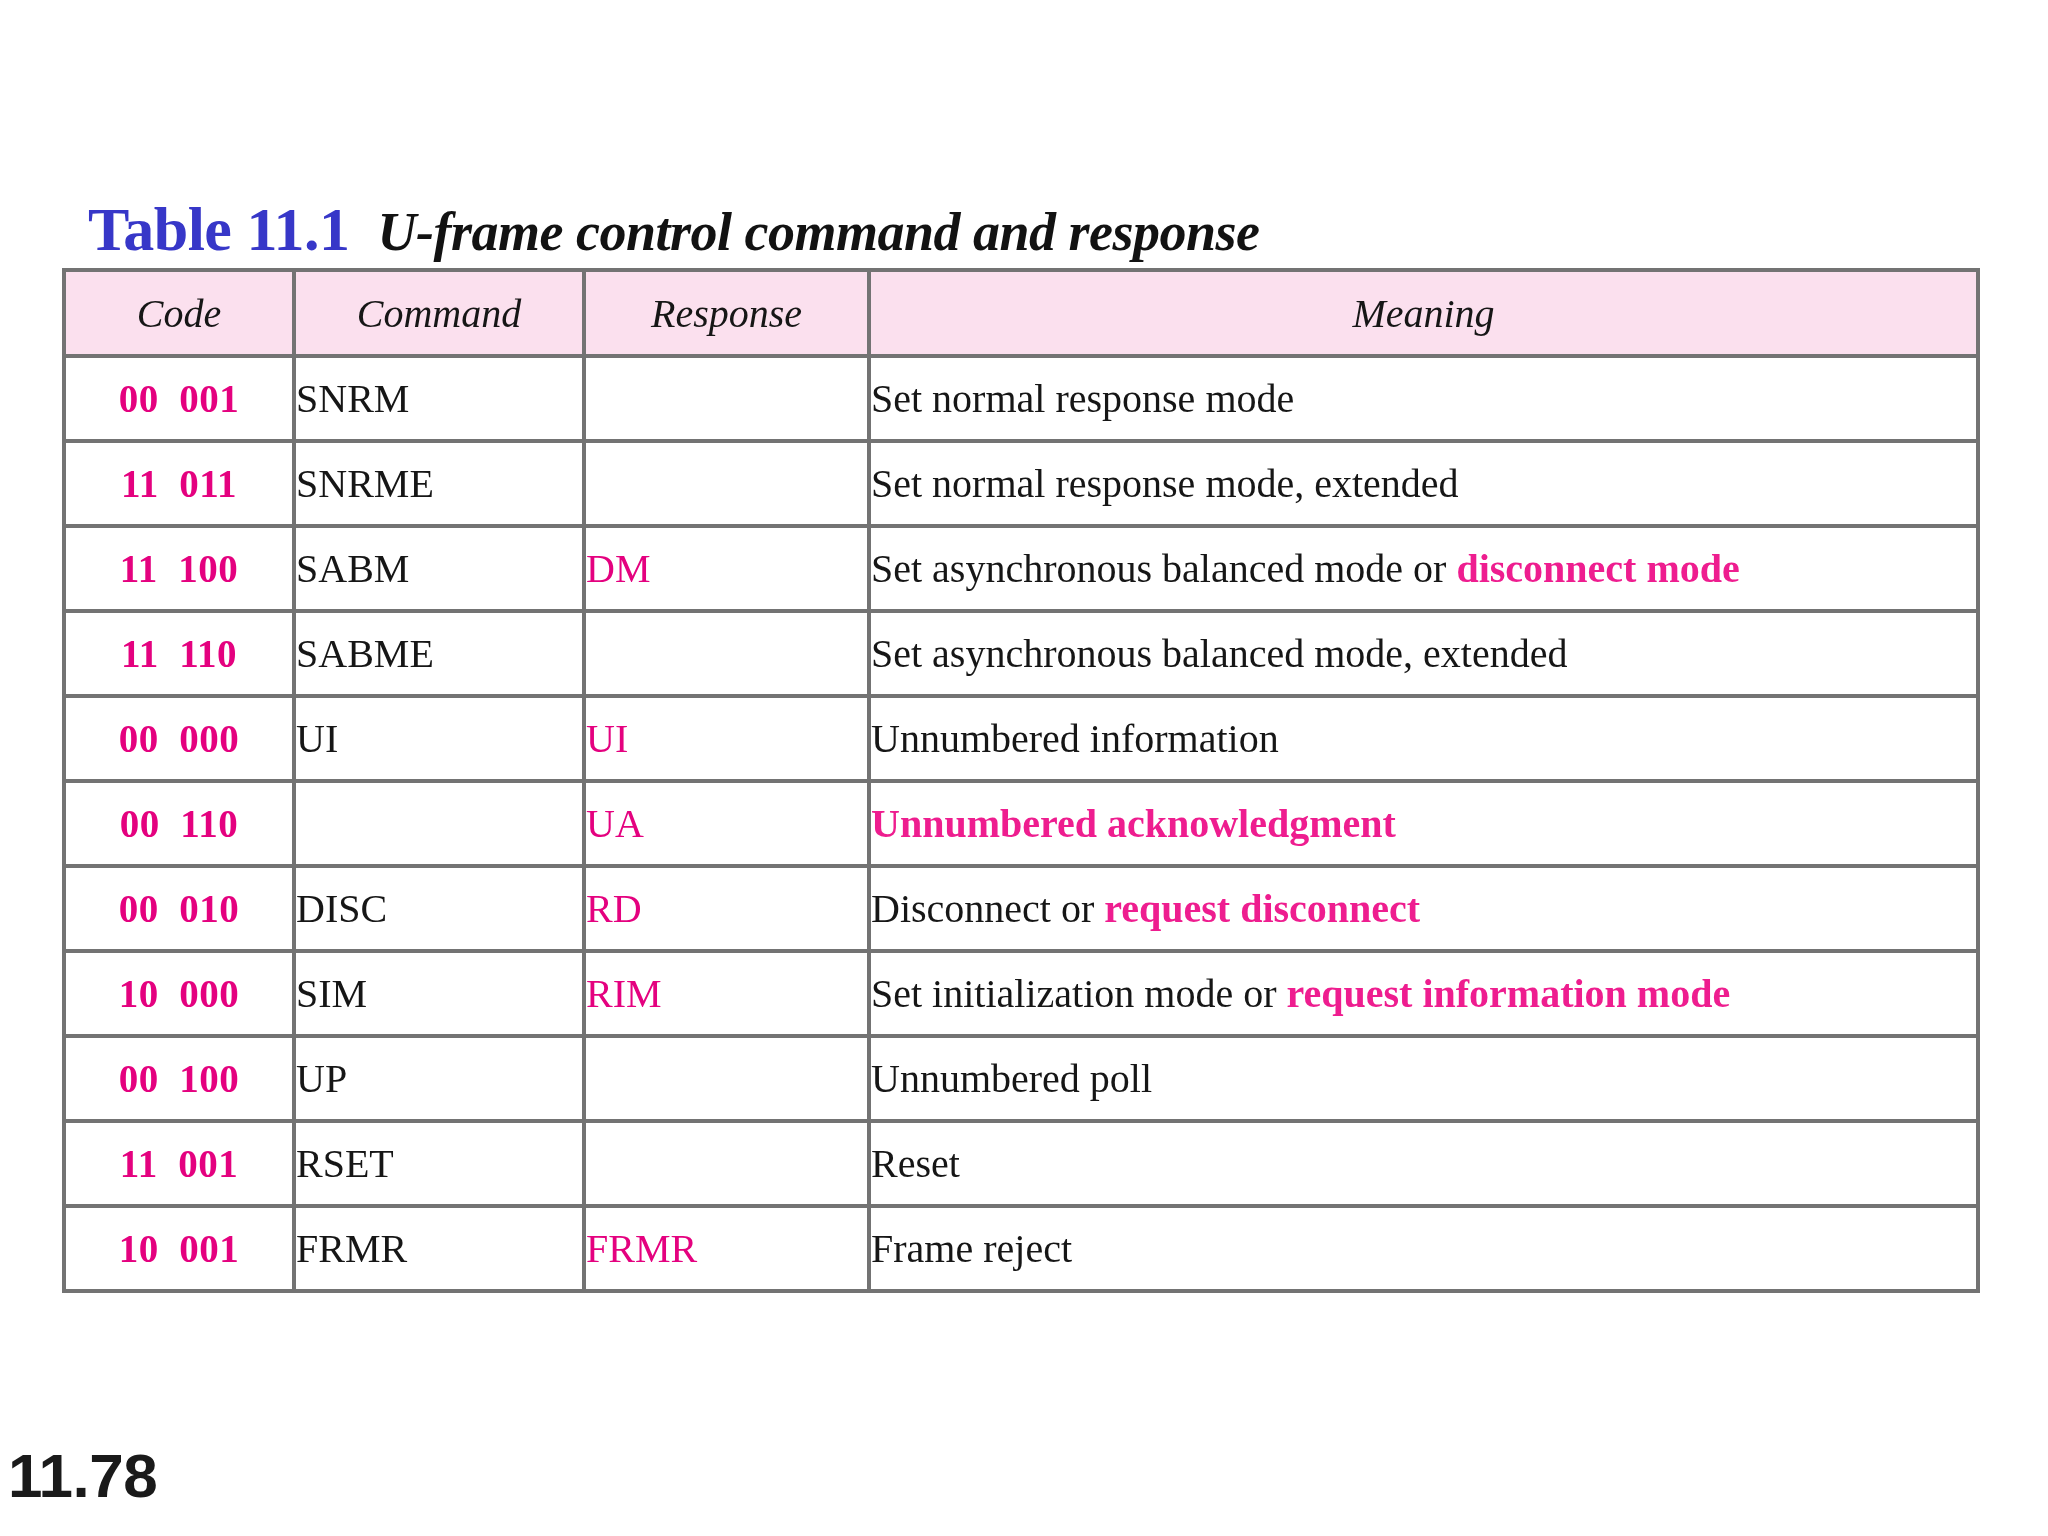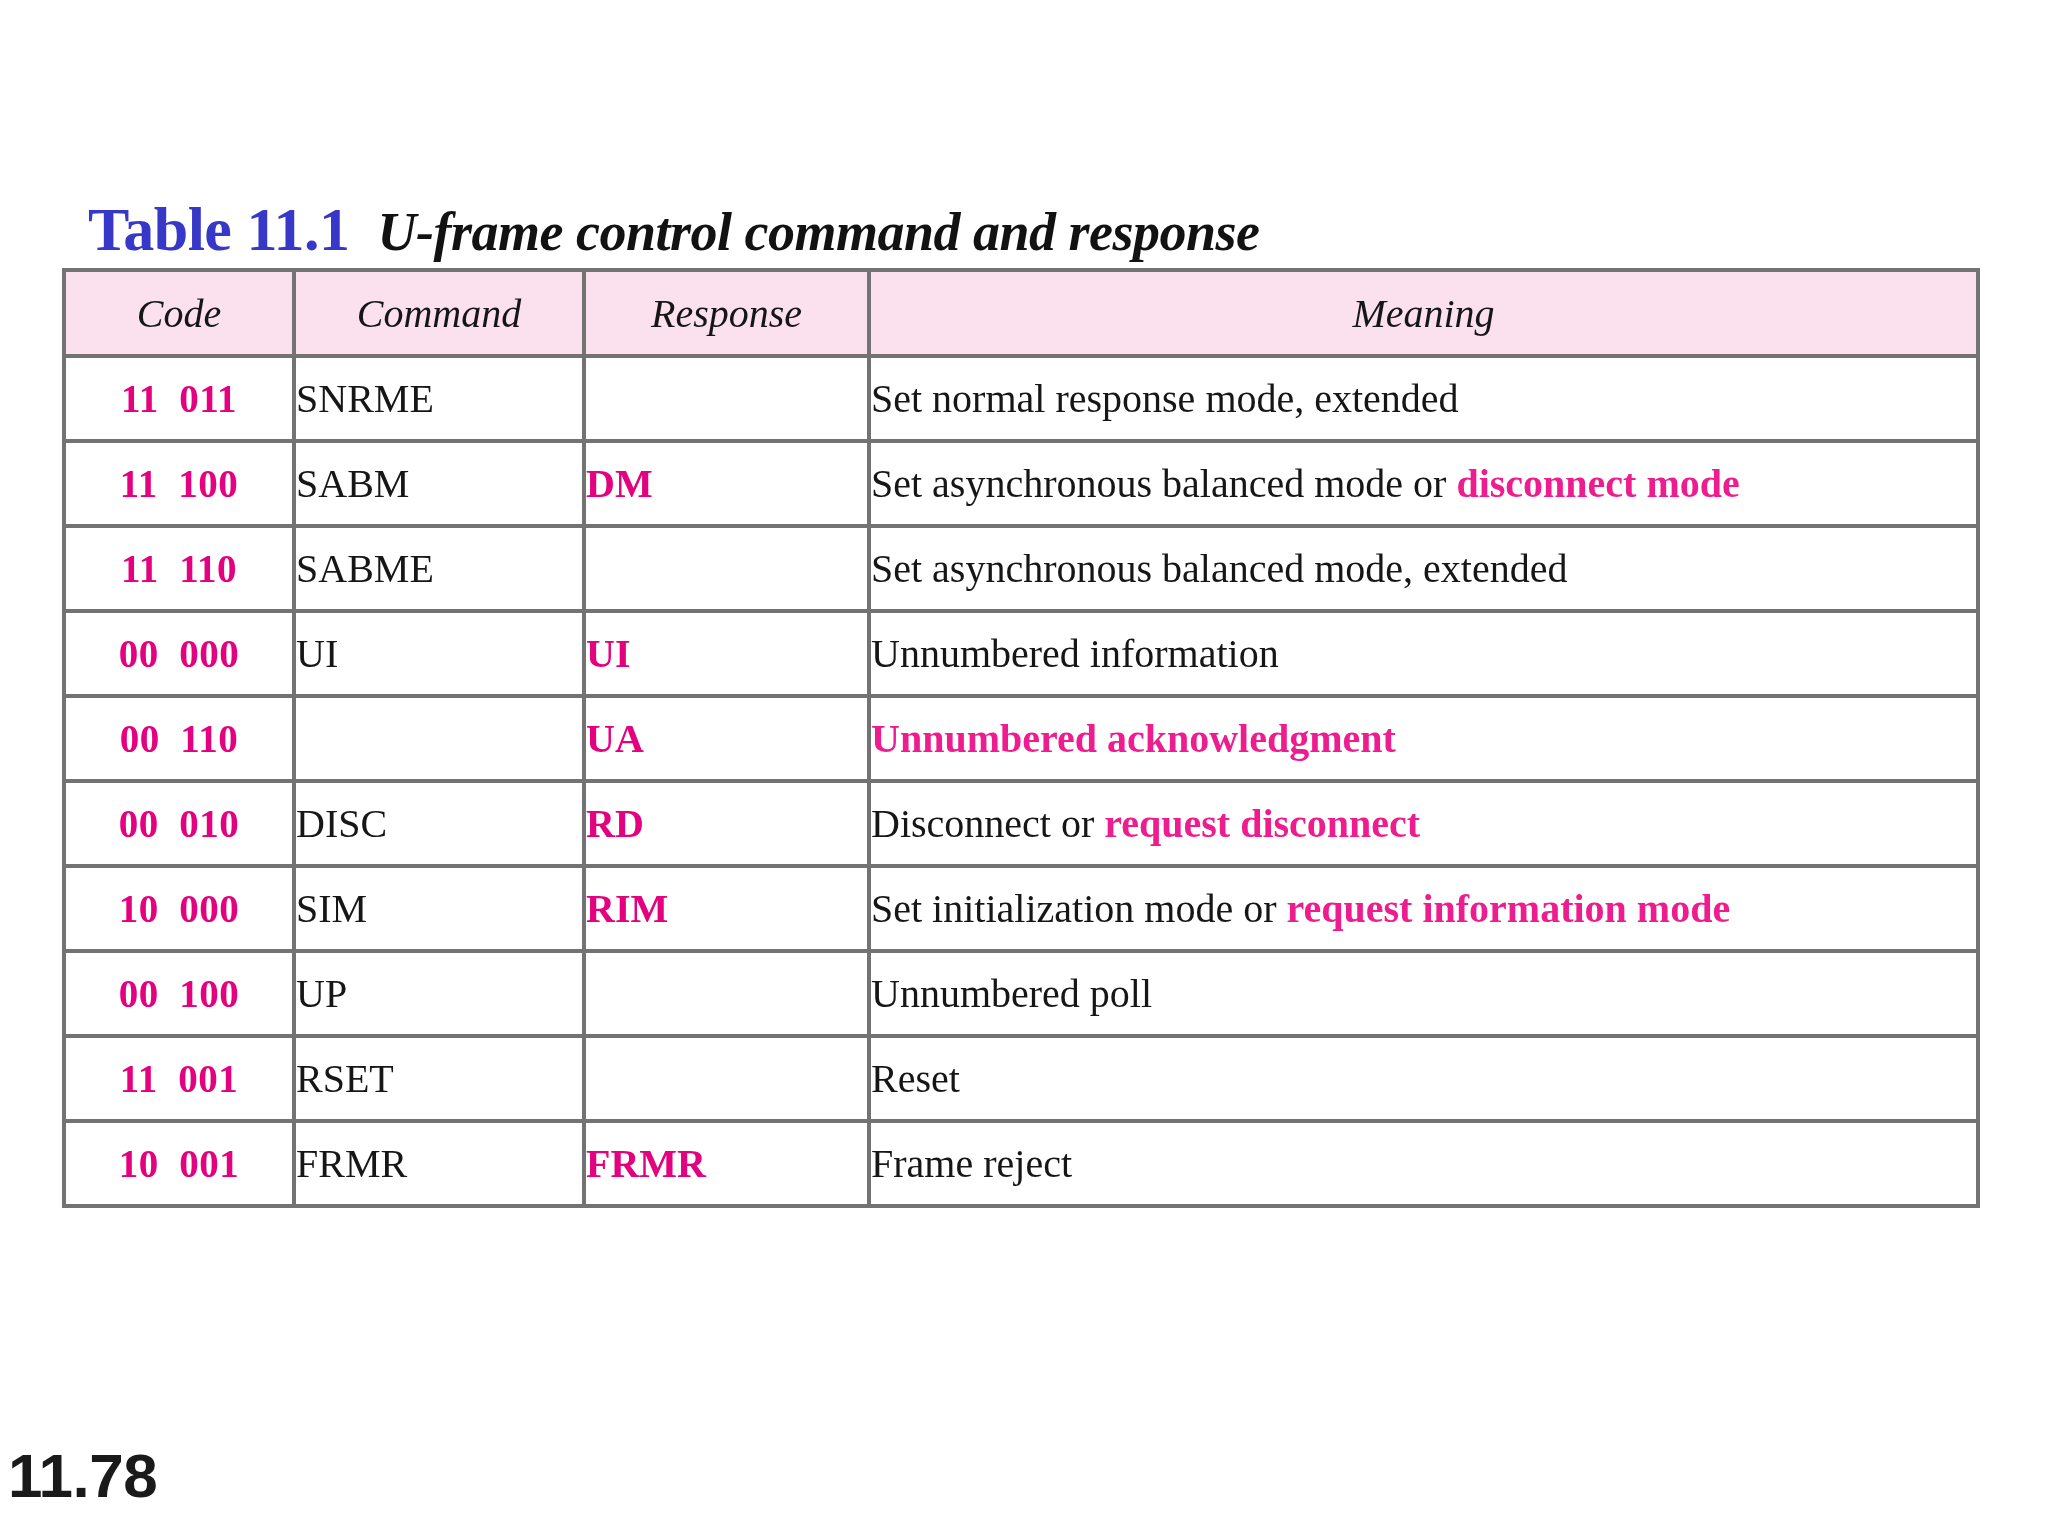--- a/index.html
+++ b/index.html
@@ -90,21 +90,21 @@
   td.cell-command {
     padding-left: 22px;
     font-family: "Liberation Serif", serif;
     font-weight: normal;
     font-size: 40px;
     color: #161616;
   }
   td.cell-response {
     padding-left: 26px;
     font-family: "Liberation Serif", serif;
-    font-weight: bold;
+    font-weight: normal;
     font-size: 40px;
     color: #e4017f;
   }
   td.cell-meaning {
     padding-left: 24px;
     font-family: "Liberation Serif", serif;
     font-size: 40px;
     color: #161616;
   }
   .mn-plain { color: #161616; font-weight: normal; }
@@ -139,20 +139,26 @@
   <thead>
     <tr>
       <th>Code</th>
       <th>Command</th>
       <th>Response</th>
       <th>Meaning</th>
     </tr>
   </thead>
   <tbody id="table-body">
       <tr>
+        <td class="cell-code">00  001</td>
+        <td class="cell-command">SNRM</td>
+        <td class="cell-response"></td>
+        <td class="cell-meaning"><span class="mn-plain">Set normal response mode</span><span class="mn-hl"></span></td>
+      </tr>
+      <tr>
         <td class="cell-code">11  011</td>
         <td class="cell-command">SNRME</td>
         <td class="cell-response"></td>
         <td class="cell-meaning"><span class="mn-plain">Set normal response mode, extended</span><span class="mn-hl"></span></td>
       </tr>
       <tr>
         <td class="cell-code">11  100</td>
         <td class="cell-command">SABM</td>
         <td class="cell-response">DM</td>
         <td class="cell-meaning"><span class="mn-plain">Set asynchronous balanced mode or </span><span class="mn-hl">disconnect mode</span></td>

